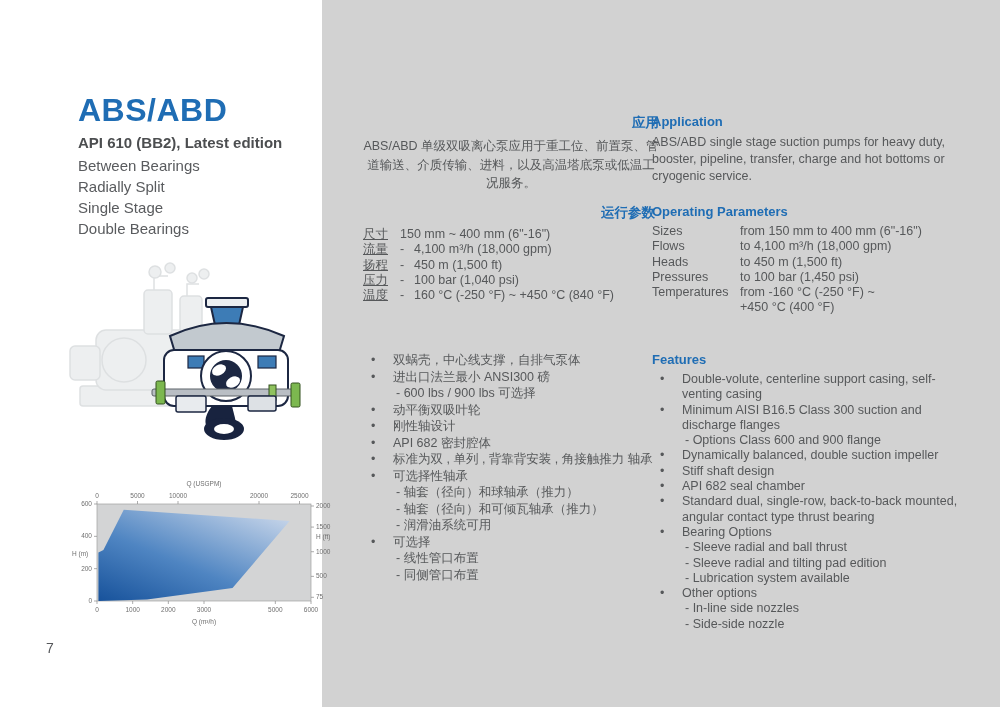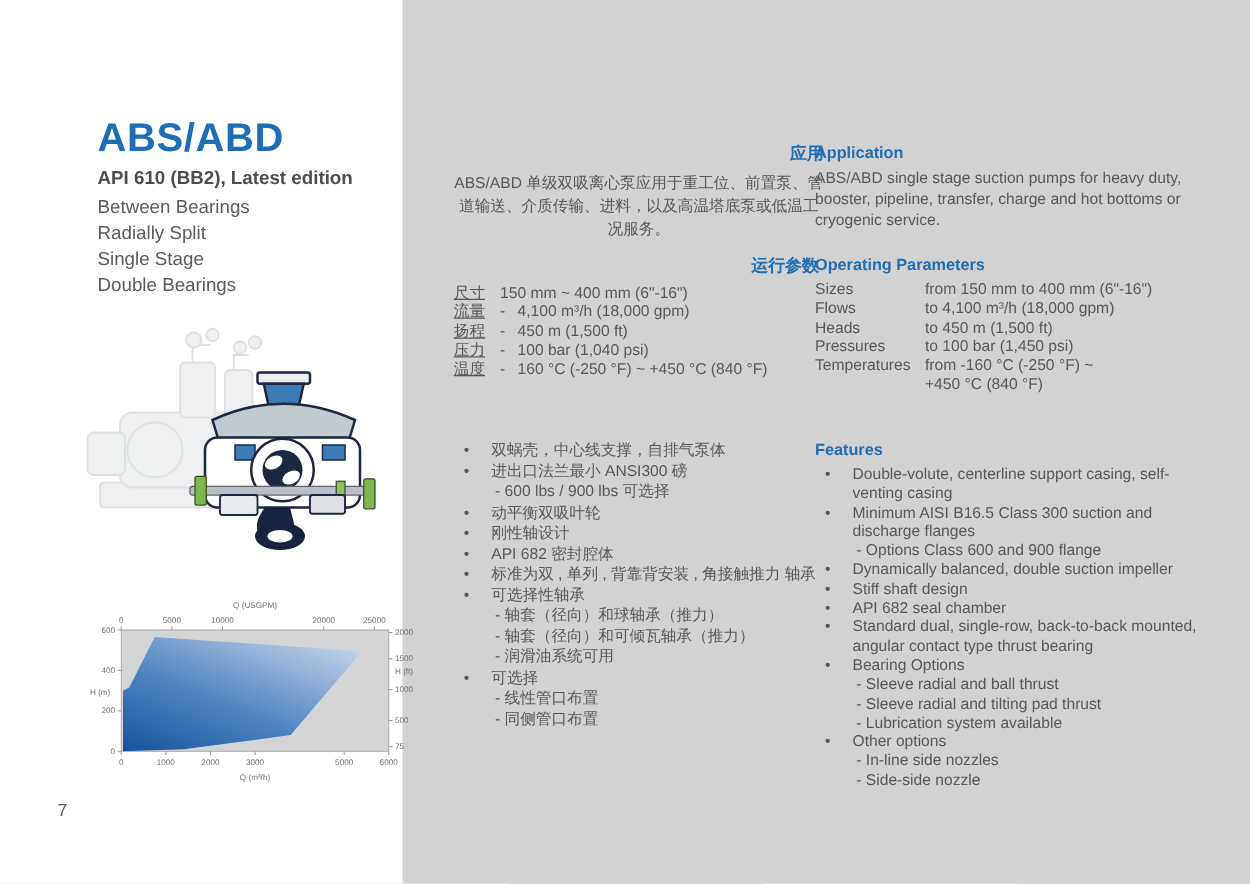--- a/index.html
+++ b/index.html
@@ -214,21 +214,21 @@
       <div class="prow">
         <span class="plabel">Heads</span>
         <span class="pvalue">to 450 m (1,500 ft)</span>
       </div>
       <div class="prow">
         <span class="plabel">Pressures</span>
         <span class="pvalue">to 100 bar (1,450 psi)</span>
       </div>
       <div class="prow">
         <span class="plabel">Temperatures</span>
-        <span class="pvalue">from -160 °C (-250 °F) ~<div>+450 °C (840 °F)</div></span>
+        <span class="pvalue">from -160 °C (-250 °F) ~<div>+450 °C (400 °F)</div></span>
       </div>
     </div>
 </div>
 
 <div class="abs" style="left:363px;top:352px;width:290px;">
   <div class="flist zh">
       <div class="feat-item fb"><span class="marker">•</span><span>双蜗壳，中心线支撑，自排气泵体</span></div>
       <div class="feat-item fb"><span class="marker">•</span><span>进出口法兰最小 ANSI300 磅</span></div>
       <div class="feat-item fs"><span>- 600 lbs / 900 lbs 可选择</span></div>
       <div class="feat-item fb"><span class="marker">•</span><span>动平衡双吸叶轮</span></div>
@@ -249,19 +249,19 @@
   <div class="flist en">
       <div class="feat-item fb"><span class="marker">•</span><span>Double-volute, centerline support casing, self-venting casing</span></div>
       <div class="feat-item fb"><span class="marker">•</span><span>Minimum AISI B16.5 Class 300 suction and discharge flanges</span></div>
       <div class="feat-item fs"><span>- Options Class 600 and 900 flange</span></div>
       <div class="feat-item fb"><span class="marker">•</span><span>Dynamically balanced, double suction impeller</span></div>
       <div class="feat-item fb"><span class="marker">•</span><span>Stiff shaft design</span></div>
       <div class="feat-item fb"><span class="marker">•</span><span>API 682 seal chamber</span></div>
       <div class="feat-item fb"><span class="marker">•</span><span>Standard dual, single-row, back-to-back mounted, angular contact type thrust bearing</span></div>
       <div class="feat-item fb"><span class="marker">•</span><span>Bearing Options</span></div>
       <div class="feat-item fs"><span>- Sleeve radial and ball thrust</span></div>
-      <div class="feat-item fs"><span>- Sleeve radial and tilting pad thrust</span></div>
+      <div class="feat-item fs"><span>- Sleeve radial and tilting pad edition</span></div>
       <div class="feat-item fs"><span>- Lubrication system available</span></div>
       <div class="feat-item fb"><span class="marker">•</span><span>Other options</span></div>
       <div class="feat-item fs"><span>- In-line side nozzles</span></div>
       <div class="feat-item fs"><span>-  Side-side nozzle</span></div>
     </div>
 </div>
 
 </body></html>

